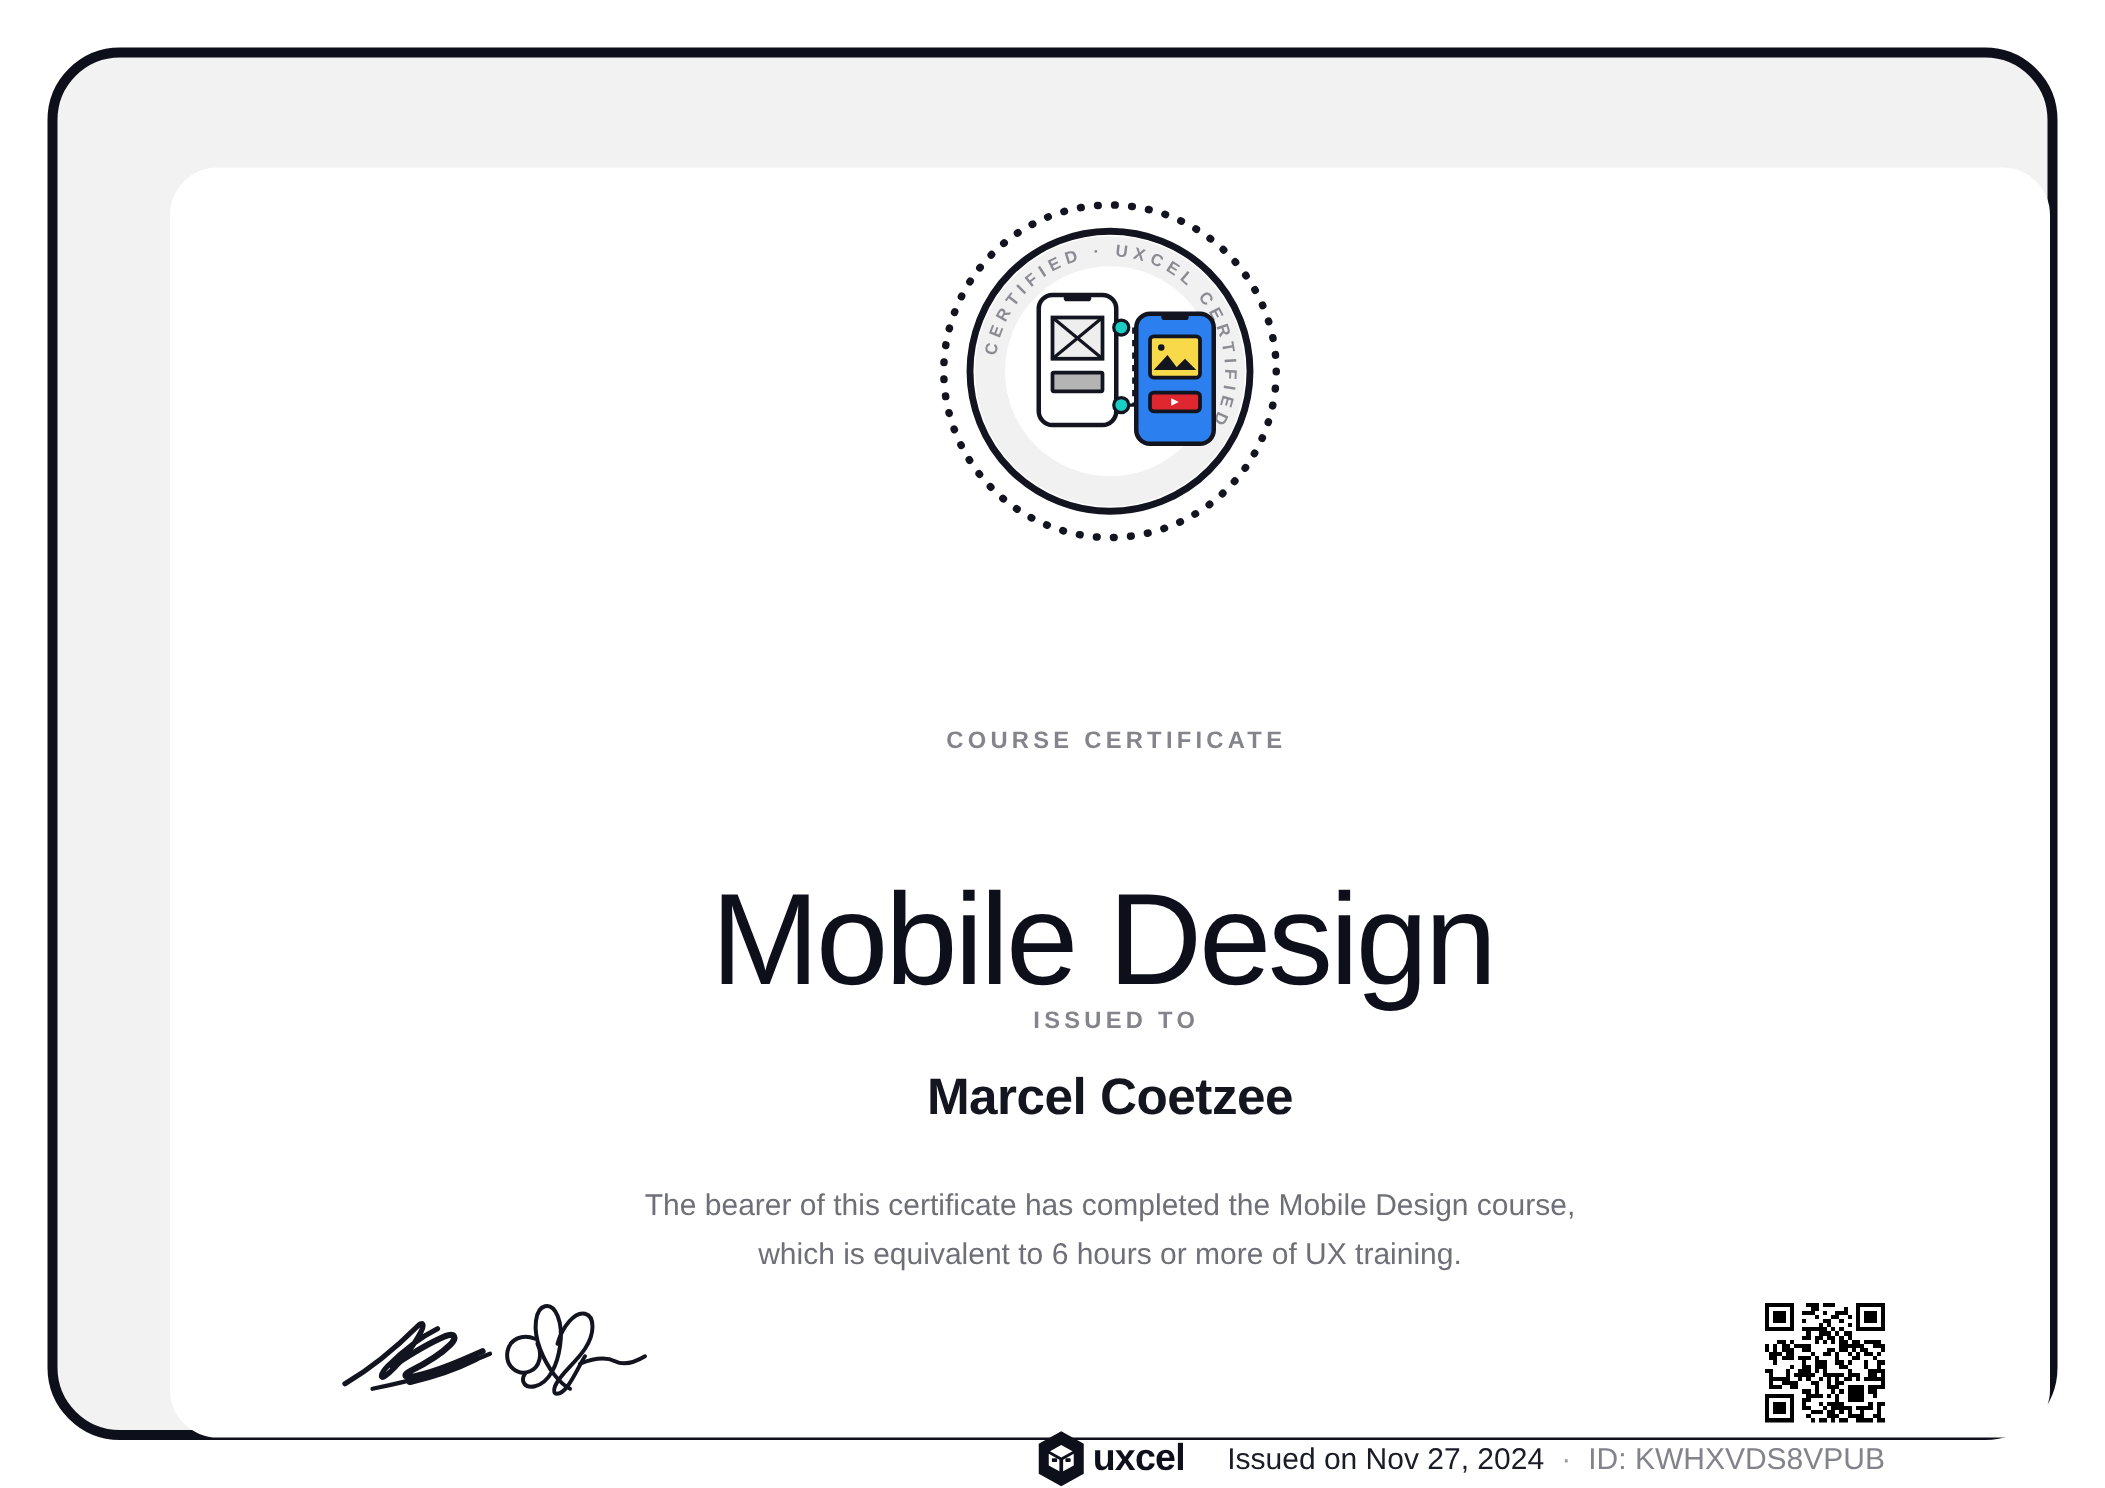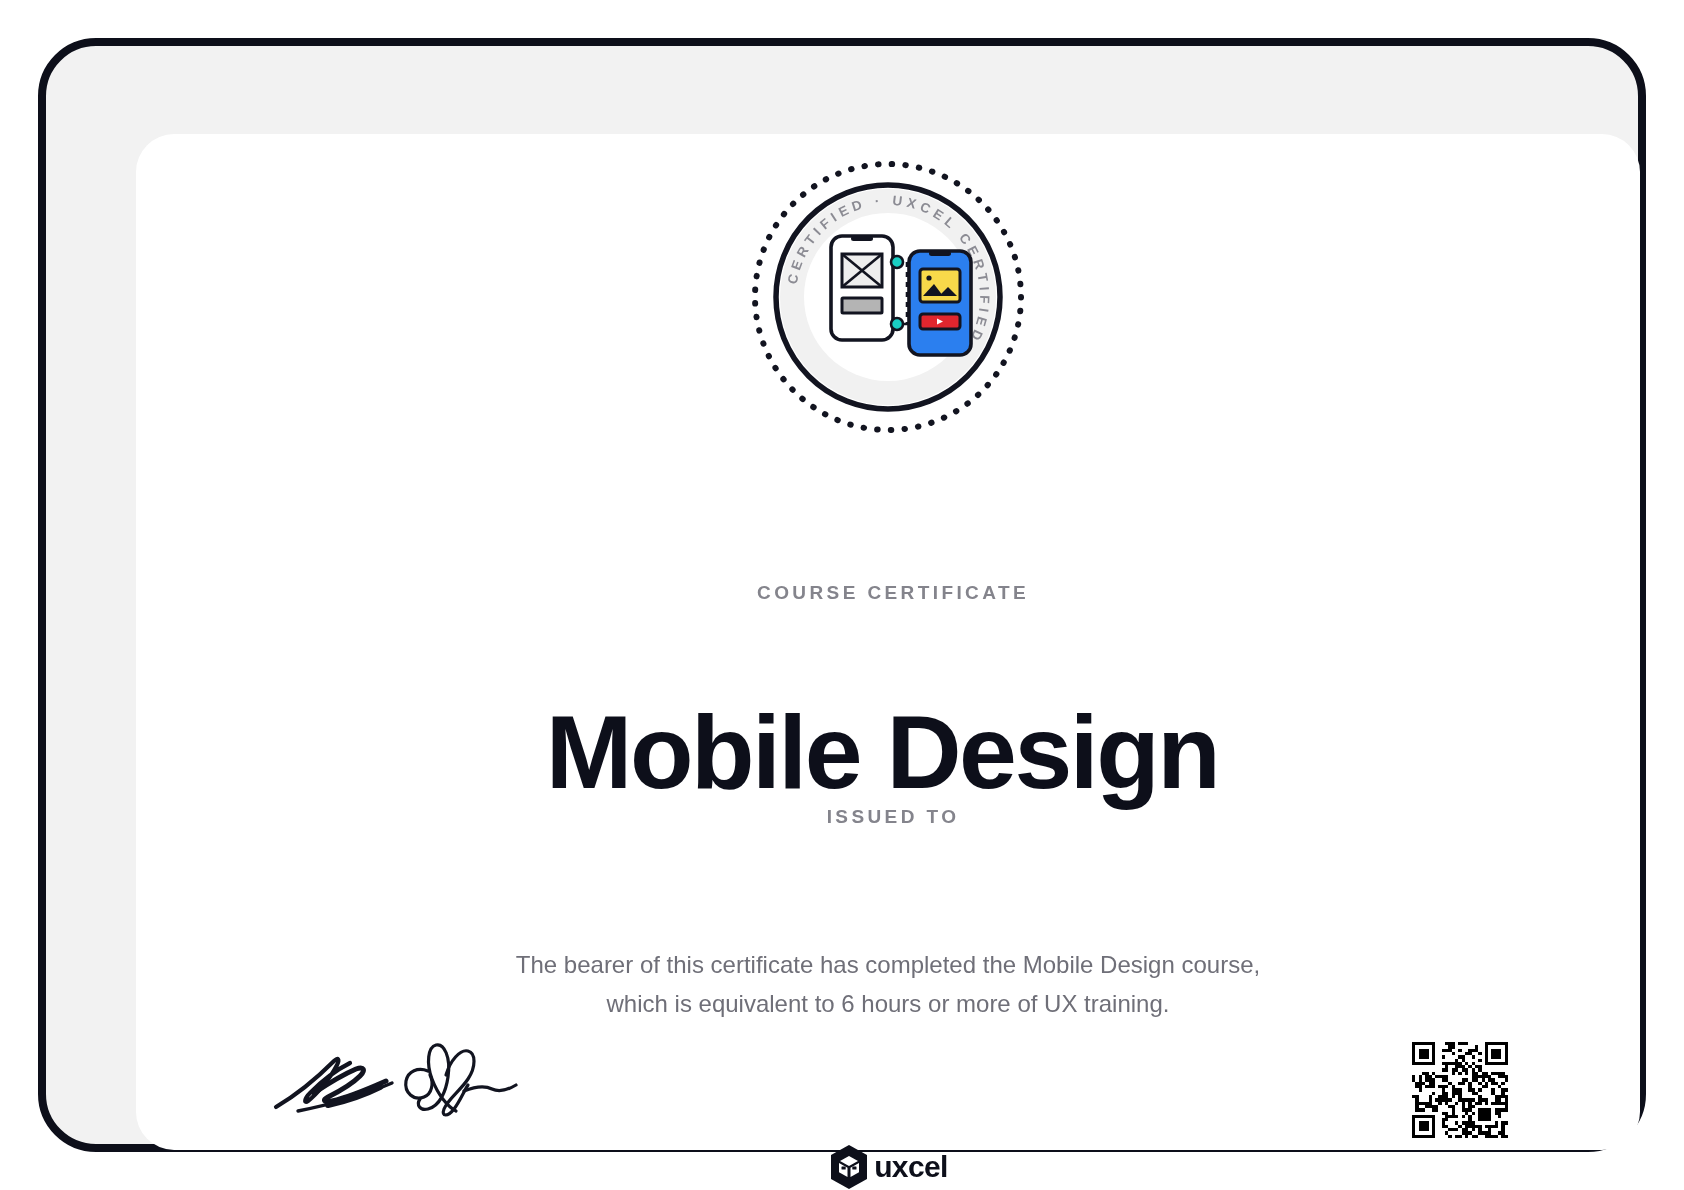--- a/index.html
+++ b/index.html
@@ -68,21 +68,21 @@
   #course-certificate-label { top: 448px; }
   #issued-to-label { top: 672px; }
 
   .course-title {
     position: absolute;
     left: 0; right: 12px;
     top: 492px;
     text-align: center;
     font-size: 104px;
     line-height: 1.08;
-    font-weight: bold;
+    font-weight: normal;
     letter-spacing: -2.5px;
     color: #0d0f1a;
   }
 
   .recipient-name {
     position: absolute;
     left: 0; right: 0;
     top: 720px;
     text-align: center;
     font-size: 41px;
@@ -207,20 +207,21 @@
         </svg>
       </div>
     </div>
 
     <div class="eyebrow" id="course-certificate-label">COURSE CERTIFICATE</div>
 
     <h1 class="course-title">Mobile Design</h1>
 
     <div class="eyebrow" id="issued-to-label">ISSUED TO</div>
 
+    <div class="recipient-name">Marcel Coetzee</div>
 
     <div class="description">
       <span>The bearer of this certificate has completed the Mobile Design course,</span>
       <span>which is equivalent to 6 hours or more of UX training.</span>
     </div>
 
     <div class="sig-block">
       <svg class="sig-svg" width="300" height="85" viewBox="0 0 300 85">
         <g fill="none" stroke="#121420" stroke-linecap="round" stroke-linejoin="round">
           <path d="M8,68 C30,55 50,38 66,22 C70,18 72,20 69,26 C62,40 48,56 40,62 C36,65 36,60 42,54 C56,40 70,30 82,24" stroke-width="4.2"></path>
@@ -248,20 +249,25 @@
           <path d="M31,19 L31,28.3 L22.5,33 L22.5,23.7 Z"></path>
         </g>
         <g fill="#0d0f1a">
           <rect x="13.5" y="22.5" width="4.2" height="3" rx="0.6"></rect>
           <rect x="24.3" y="22.5" width="4.2" height="3" rx="0.6"></rect>
         </g>
       </svg>
       <span class="brand-word">uxcel</span>
     </div>
 
+    <div class="issue-info">
+      <span>Issued on Nov 27, 2024</span>
+      <span class="sep">·</span>
+      <span class="id">ID: KWHXVDS8VPUB</span>
+    </div>
 
     <div class="qr-code">
       <svg width="96" height="96" viewBox="0 0 29 29">
         <rect width="29" height="29" fill="#ffffff"></rect>
         <g fill="#000000" id="qr-cells">
             <path d="M0 0h1v1h-1zM1 0h1v1h-1zM2 0h1v1h-1zM3 0h1v1h-1zM4 0h1v1h-1zM5 0h1v1h-1zM6 0h1v1h-1zM10 0h1v1h-1zM11 0h1v1h-1zM12 0h1v1h-1zM14 0h1v1h-1zM15 0h1v1h-1zM16 0h1v1h-1zM22 0h1v1h-1zM23 0h1v1h-1zM24 0h1v1h-1zM25 0h1v1h-1zM26 0h1v1h-1zM27 0h1v1h-1zM28 0h1v1h-1zM0 1h1v1h-1zM6 1h1v1h-1zM11 1h1v1h-1zM12 1h1v1h-1zM19 1h1v1h-1zM22 1h1v1h-1zM28 1h1v1h-1zM0 2h1v1h-1zM2 2h1v1h-1zM3 2h1v1h-1zM4 2h1v1h-1zM6 2h1v1h-1zM9 2h1v1h-1zM10 2h1v1h-1zM11 2h1v1h-1zM14 2h1v1h-1zM17 2h1v1h-1zM18 2h1v1h-1zM19 2h1v1h-1zM22 2h1v1h-1zM24 2h1v1h-1zM25 2h1v1h-1zM26 2h1v1h-1zM28 2h1v1h-1zM0 3h1v1h-1zM2 3h1v1h-1zM3 3h1v1h-1zM4 3h1v1h-1zM6 3h1v1h-1zM12 3h1v1h-1zM16 3h1v1h-1zM17 3h1v1h-1zM20 3h1v1h-1zM22 3h1v1h-1zM24 3h1v1h-1zM25 3h1v1h-1zM26 3h1v1h-1zM28 3h1v1h-1zM0 4h1v1h-1zM2 4h1v1h-1zM3 4h1v1h-1zM4 4h1v1h-1zM6 4h1v1h-1zM9 4h1v1h-1zM14 4h1v1h-1zM15 4h1v1h-1zM18 4h1v1h-1zM22 4h1v1h-1zM24 4h1v1h-1zM25 4h1v1h-1zM26 4h1v1h-1zM28 4h1v1h-1zM0 5h1v1h-1zM6 5h1v1h-1zM13 5h1v1h-1zM15 5h1v1h-1zM20 5h1v1h-1zM22 5h1v1h-1zM28 5h1v1h-1zM0 6h1v1h-1zM1 6h1v1h-1zM2 6h1v1h-1zM3 6h1v1h-1zM4 6h1v1h-1zM5 6h1v1h-1zM6 6h1v1h-1zM9 6h1v1h-1zM10 6h1v1h-1zM11 6h1v1h-1zM12 6h1v1h-1zM13 6h1v1h-1zM14 6h1v1h-1zM16 6h1v1h-1zM18 6h1v1h-1zM22 6h1v1h-1zM23 6h1v1h-1zM24 6h1v1h-1zM25 6h1v1h-1zM26 6h1v1h-1zM27 6h1v1h-1zM28 6h1v1h-1zM10 7h1v1h-1zM13 7h1v1h-1zM14 7h1v1h-1zM15 7h1v1h-1zM17 7h1v1h-1zM19 7h1v1h-1zM20 7h1v1h-1zM9 8h1v1h-1zM10 8h1v1h-1zM12 8h1v1h-1zM13 8h1v1h-1zM15 8h1v1h-1zM16 8h1v1h-1zM18 8h1v1h-1zM20 8h1v1h-1zM3 9h1v1h-1zM4 9h1v1h-1zM6 9h1v1h-1zM12 9h1v1h-1zM14 9h1v1h-1zM16 9h1v1h-1zM18 9h1v1h-1zM19 9h1v1h-1zM21 9h1v1h-1zM22 9h1v1h-1zM24 9h1v1h-1zM25 9h1v1h-1zM26 9h1v1h-1zM27 9h1v1h-1zM0 10h1v1h-1zM2 10h1v1h-1zM4 10h1v1h-1zM5 10h1v1h-1zM7 10h1v1h-1zM8 10h1v1h-1zM9 10h1v1h-1zM10 10h1v1h-1zM18 10h1v1h-1zM19 10h1v1h-1zM20 10h1v1h-1zM21 10h1v1h-1zM22 10h1v1h-1zM23 10h1v1h-1zM26 10h1v1h-1zM27 10h1v1h-1zM28 10h1v1h-1zM0 11h1v1h-1zM2 11h1v1h-1zM4 11h1v1h-1zM5 11h1v1h-1zM6 11h1v1h-1zM9 11h1v1h-1zM10 11h1v1h-1zM15 11h1v1h-1zM16 11h1v1h-1zM18 11h1v1h-1zM19 11h1v1h-1zM21 11h1v1h-1zM23 11h1v1h-1zM24 11h1v1h-1zM28 11h1v1h-1zM1 12h1v1h-1zM2 12h1v1h-1zM3 12h1v1h-1zM5 12h1v1h-1zM6 12h1v1h-1zM11 12h1v1h-1zM14 12h1v1h-1zM15 12h1v1h-1zM17 12h1v1h-1zM20 12h1v1h-1zM22 12h1v1h-1zM24 12h1v1h-1zM25 12h1v1h-1zM27 12h1v1h-1zM1 13h1v1h-1zM2 13h1v1h-1zM4 13h1v1h-1zM5 13h1v1h-1zM6 13h1v1h-1zM8 13h1v1h-1zM9 13h1v1h-1zM10 13h1v1h-1zM12 13h1v1h-1zM17 13h1v1h-1zM21 13h1v1h-1zM22 13h1v1h-1zM26 13h1v1h-1zM2 14h1v1h-1zM9 14h1v1h-1zM12 14h1v1h-1zM13 14h1v1h-1zM14 14h1v1h-1zM17 14h1v1h-1zM18 14h1v1h-1zM20 14h1v1h-1zM24 14h1v1h-1zM27 14h1v1h-1zM28 14h1v1h-1zM6 15h1v1h-1zM9 15h1v1h-1zM10 15h1v1h-1zM12 15h1v1h-1zM13 15h1v1h-1zM14 15h1v1h-1zM18 15h1v1h-1zM19 15h1v1h-1zM24 15h1v1h-1zM27 15h1v1h-1zM0 16h1v1h-1zM1 16h1v1h-1zM5 16h1v1h-1zM8 16h1v1h-1zM9 16h1v1h-1zM10 16h1v1h-1zM12 16h1v1h-1zM14 16h1v1h-1zM20 16h1v1h-1zM25 16h1v1h-1zM26 16h1v1h-1zM27 16h1v1h-1zM28 16h1v1h-1zM1 17h1v1h-1zM5 17h1v1h-1zM7 17h1v1h-1zM8 17h1v1h-1zM9 17h1v1h-1zM10 17h1v1h-1zM11 17h1v1h-1zM14 17h1v1h-1zM15 17h1v1h-1zM16 17h1v1h-1zM17 17h1v1h-1zM18 17h1v1h-1zM20 17h1v1h-1zM21 17h1v1h-1zM22 17h1v1h-1zM25 17h1v1h-1zM26 17h1v1h-1zM28 17h1v1h-1zM1 18h1v1h-1zM2 18h1v1h-1zM3 18h1v1h-1zM4 18h1v1h-1zM5 18h1v1h-1zM8 18h1v1h-1zM10 18h1v1h-1zM13 18h1v1h-1zM15 18h1v1h-1zM17 18h1v1h-1zM19 18h1v1h-1zM20 18h1v1h-1zM22 18h1v1h-1zM24 18h1v1h-1zM25 18h1v1h-1zM26 18h1v1h-1zM27 18h1v1h-1zM28 18h1v1h-1zM1 19h1v1h-1zM4 19h1v1h-1zM5 19h1v1h-1zM6 19h1v1h-1zM7 19h1v1h-1zM11 19h1v1h-1zM12 19h1v1h-1zM15 19h1v1h-1zM17 19h1v1h-1zM18 19h1v1h-1zM28 19h1v1h-1zM1 20h1v1h-1zM2 20h1v1h-1zM3 20h1v1h-1zM6 20h1v1h-1zM7 20h1v1h-1zM12 20h1v1h-1zM15 20h1v1h-1zM16 20h1v1h-1zM17 20h1v1h-1zM20 20h1v1h-1zM21 20h1v1h-1zM22 20h1v1h-1zM23 20h1v1h-1zM25 20h1v1h-1zM26 20h1v1h-1zM27 20h1v1h-1zM28 20h1v1h-1zM9 21h1v1h-1zM10 21h1v1h-1zM12 21h1v1h-1zM16 21h1v1h-1zM18 21h1v1h-1zM20 21h1v1h-1zM21 21h1v1h-1zM22 21h1v1h-1zM23 21h1v1h-1zM25 21h1v1h-1zM26 21h1v1h-1zM0 22h1v1h-1zM1 22h1v1h-1zM2 22h1v1h-1zM3 22h1v1h-1zM4 22h1v1h-1zM5 22h1v1h-1zM6 22h1v1h-1zM10 22h1v1h-1zM11 22h1v1h-1zM12 22h1v1h-1zM13 22h1v1h-1zM15 22h1v1h-1zM17 22h1v1h-1zM20 22h1v1h-1zM21 22h1v1h-1zM22 22h1v1h-1zM23 22h1v1h-1zM26 22h1v1h-1zM0 23h1v1h-1zM6 23h1v1h-1zM9 23h1v1h-1zM10 23h1v1h-1zM17 23h1v1h-1zM20 23h1v1h-1zM21 23h1v1h-1zM22 23h1v1h-1zM23 23h1v1h-1zM0 24h1v1h-1zM2 24h1v1h-1zM3 24h1v1h-1zM4 24h1v1h-1zM6 24h1v1h-1zM9 24h1v1h-1zM13 24h1v1h-1zM15 24h1v1h-1zM16 24h1v1h-1zM17 24h1v1h-1zM18 24h1v1h-1zM25 24h1v1h-1zM27 24h1v1h-1zM28 24h1v1h-1zM0 25h1v1h-1zM2 25h1v1h-1zM3 25h1v1h-1zM4 25h1v1h-1zM6 25h1v1h-1zM9 25h1v1h-1zM10 25h1v1h-1zM14 25h1v1h-1zM16 25h1v1h-1zM17 25h1v1h-1zM18 25h1v1h-1zM19 25h1v1h-1zM20 25h1v1h-1zM22 25h1v1h-1zM23 25h1v1h-1zM24 25h1v1h-1zM25 25h1v1h-1zM27 25h1v1h-1zM0 26h1v1h-1zM2 26h1v1h-1zM3 26h1v1h-1zM4 26h1v1h-1zM6 26h1v1h-1zM11 26h1v1h-1zM12 26h1v1h-1zM13 26h1v1h-1zM15 26h1v1h-1zM16 26h1v1h-1zM18 26h1v1h-1zM20 26h1v1h-1zM23 26h1v1h-1zM27 26h1v1h-1zM0 27h1v1h-1zM6 27h1v1h-1zM10 27h1v1h-1zM15 27h1v1h-1zM16 27h1v1h-1zM17 27h1v1h-1zM20 27h1v1h-1zM21 27h1v1h-1zM22 27h1v1h-1zM23 27h1v1h-1zM26 27h1v1h-1zM27 27h1v1h-1zM0 28h1v1h-1zM1 28h1v1h-1zM2 28h1v1h-1zM3 28h1v1h-1zM4 28h1v1h-1zM5 28h1v1h-1zM6 28h1v1h-1zM11 28h1v1h-1zM13 28h1v1h-1zM14 28h1v1h-1zM16 28h1v1h-1zM18 28h1v1h-1zM19 28h1v1h-1zM22 28h1v1h-1zM23 28h1v1h-1zM24 28h1v1h-1zM25 28h1v1h-1zM27 28h1v1h-1zM28 28h1v1h-1z"></path>
           </g>
       </svg>
     </div>
 

